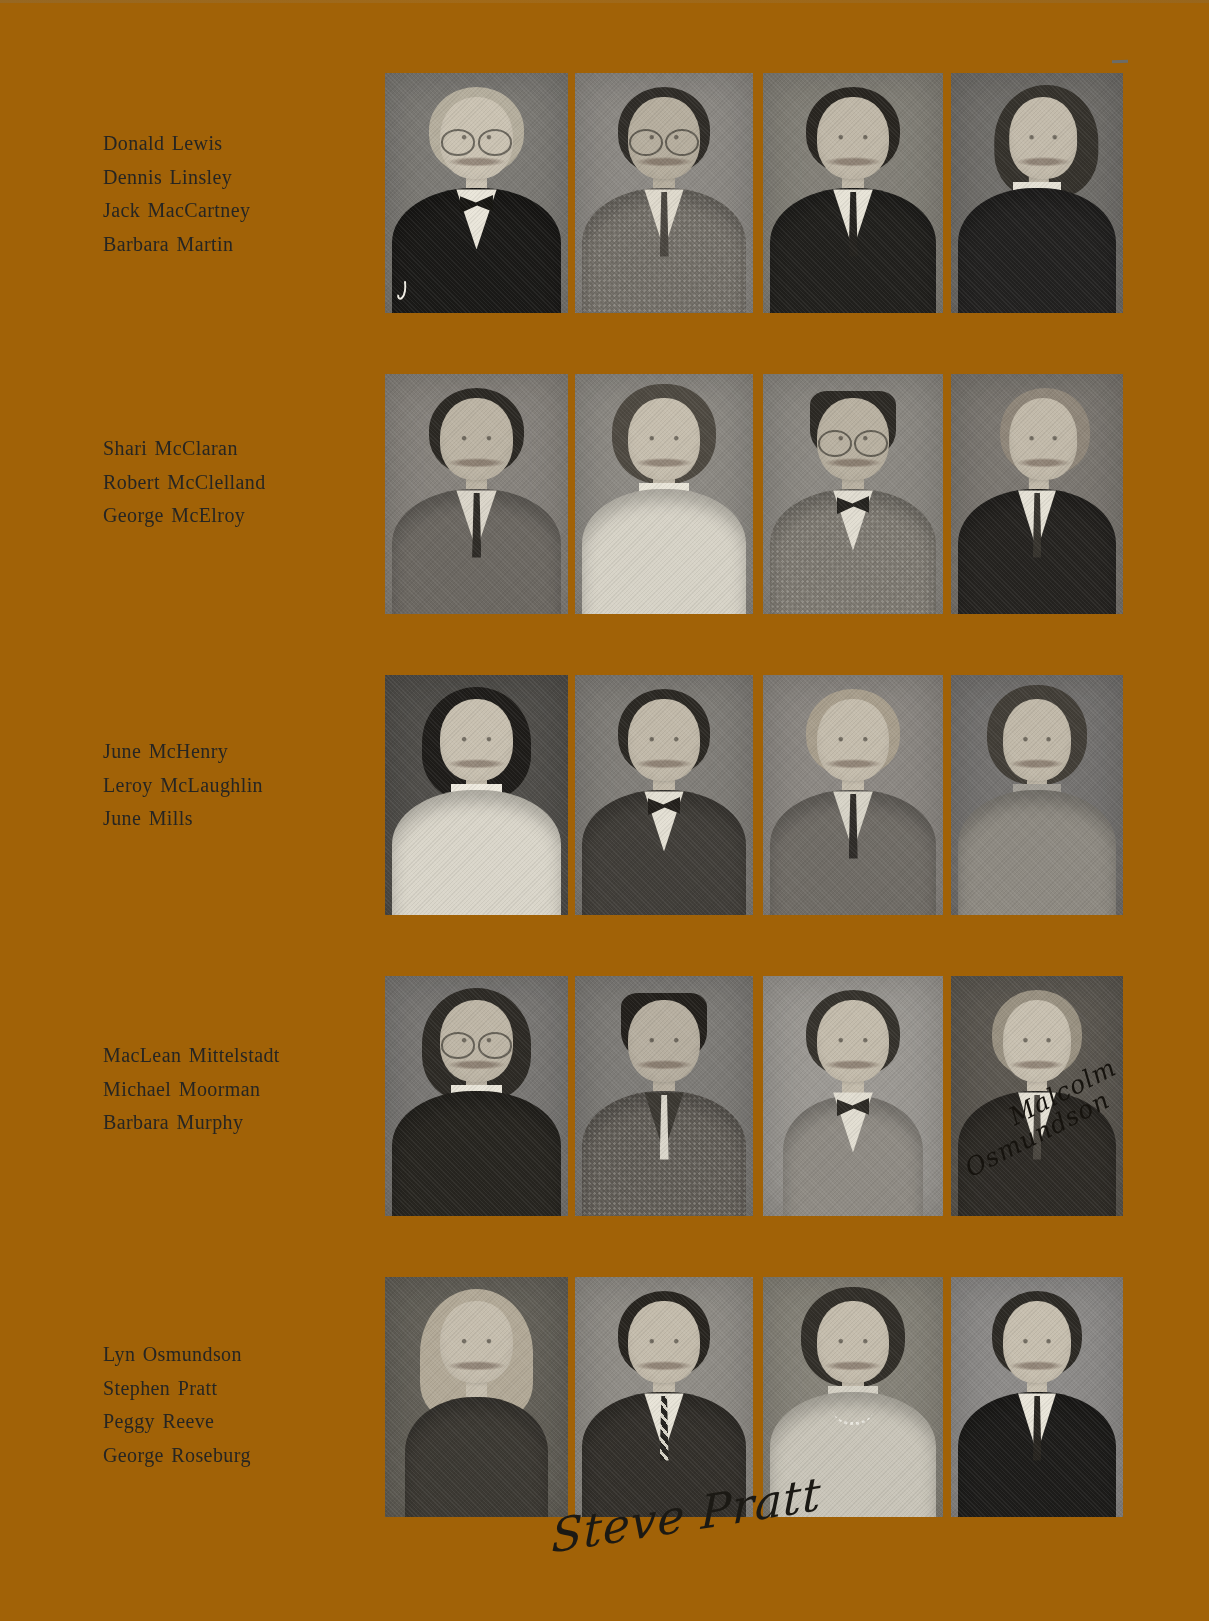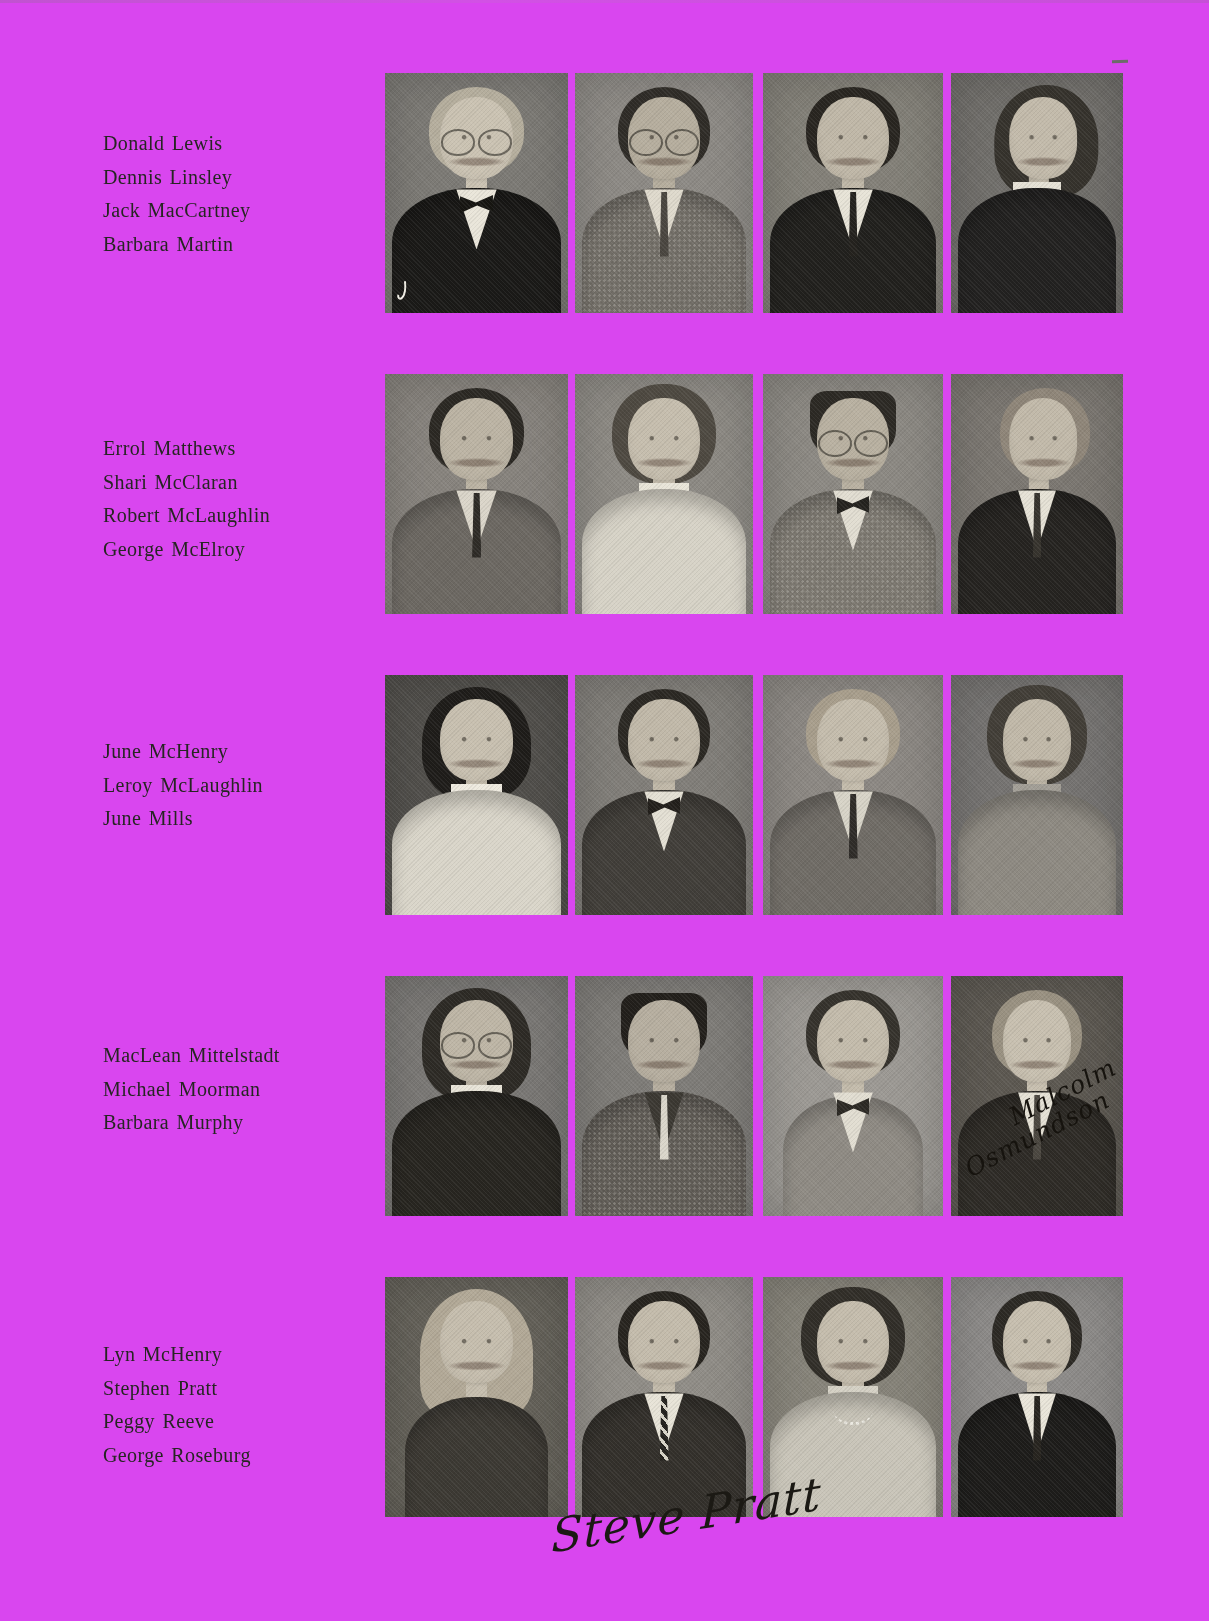--- a/index.html
+++ b/index.html
@@ -1,20 +1,20 @@
 <!DOCTYPE html>
 <html><head>
 <meta charset="utf-8">
 <style>
   html,body{margin:0;padding:0;background:#e8e8e6;}
   .page{
     position:relative;
     width:1209px;height:1621px;
     margin:0 auto;
-    background:#d946ef;
+    background:#a16207;
     overflow:hidden;
     font-family:"Liberation Serif", serif;
   }
   .top-edge{position:absolute;left:0;top:0;width:100%;height:3px;
     background:linear-gradient(90deg, rgba(120,120,115,.25), rgba(160,160,155,.12) 40%, rgba(120,120,115,.2));}
 
   
   .names{
     position:absolute;left:103px;width:285px;
     font-size:20px;line-height:33.5px;color:#262522;
@@ -111,37 +111,36 @@
   <div class="top-edge"></div>
   <div class="tick"></div>
 
   <div class="names nb1">
     <div class="name">Donald Lewis</div>
     <div class="name">Dennis Linsley</div>
     <div class="name">Jack MacCartney</div>
     <div class="name">Barbara Martin</div>
   </div>
   <div class="names nb2">
-    <div class="name">Errol Matthews</div>
     <div class="name">Shari McClaran</div>
-    <div class="name">Robert McLaughlin</div>
+    <div class="name">Robert McClelland</div>
     <div class="name">George McElroy</div>
   </div>
   <div class="names nb3">
     <div class="name">June McHenry</div>
     <div class="name">Leroy McLaughlin</div>
     <div class="name">June Mills</div>
   </div>
   <div class="names nb4">
     <div class="name">MacLean Mittelstadt</div>
     <div class="name">Michael Moorman</div>
     <div class="name">Barbara Murphy</div>
   </div>
   <div class="names nb5">
-    <div class="name">Lyn McHenry</div>
+    <div class="name">Lyn Osmundson</div>
     <div class="name">Stephen Pratt</div>
     <div class="name">Peggy Reeve</div>
     <div class="name">George Roseburg</div>
   </div>
 
   <div class="photo r1 c1" style="--bg:#7c7a75;--hair:#b5ae9d;--skin:#cbc3b3;--suit:#1a1917;--shirt:#eae6da;--tie:#161511" title="boy with glasses, light hair, dark suit and bow tie">
     <i class="ph-hair"></i>
       <i class="ph-neck"></i>
       <i class="ph-head"></i>
       <i class="ph-glasses"></i>

